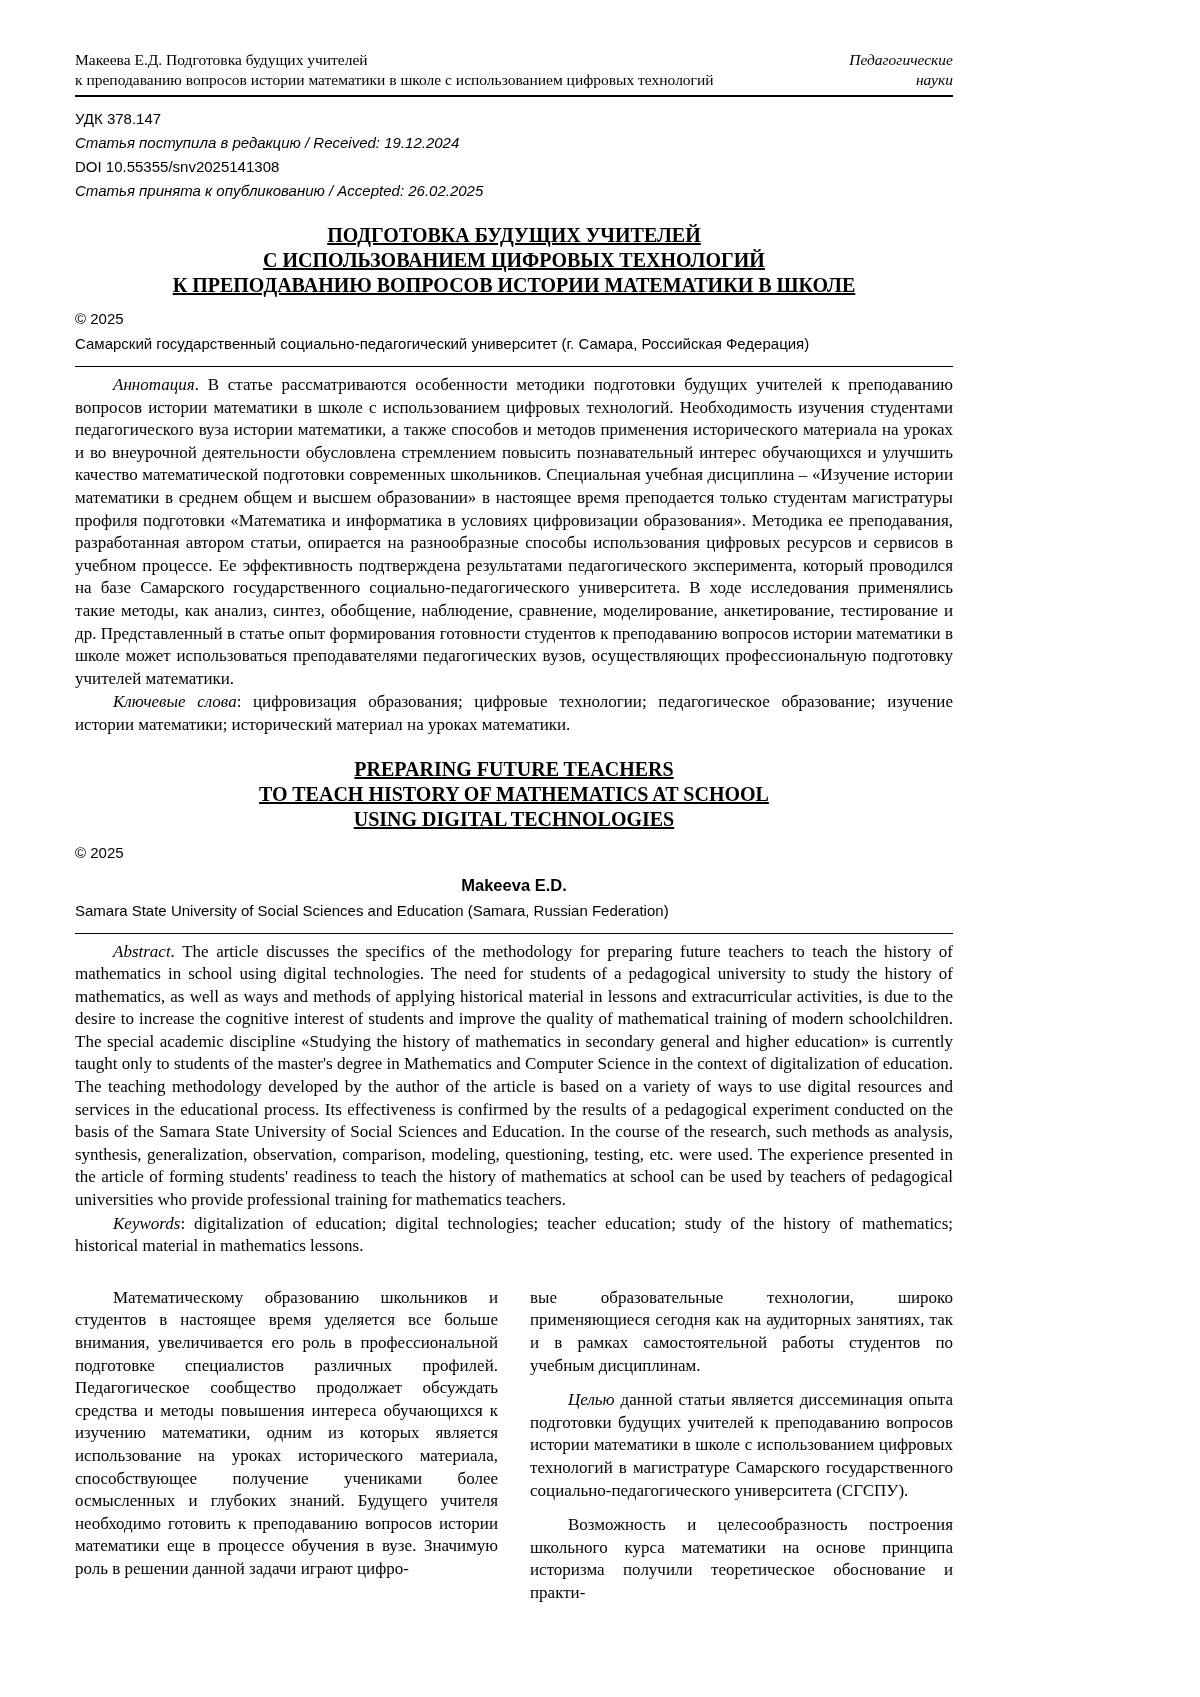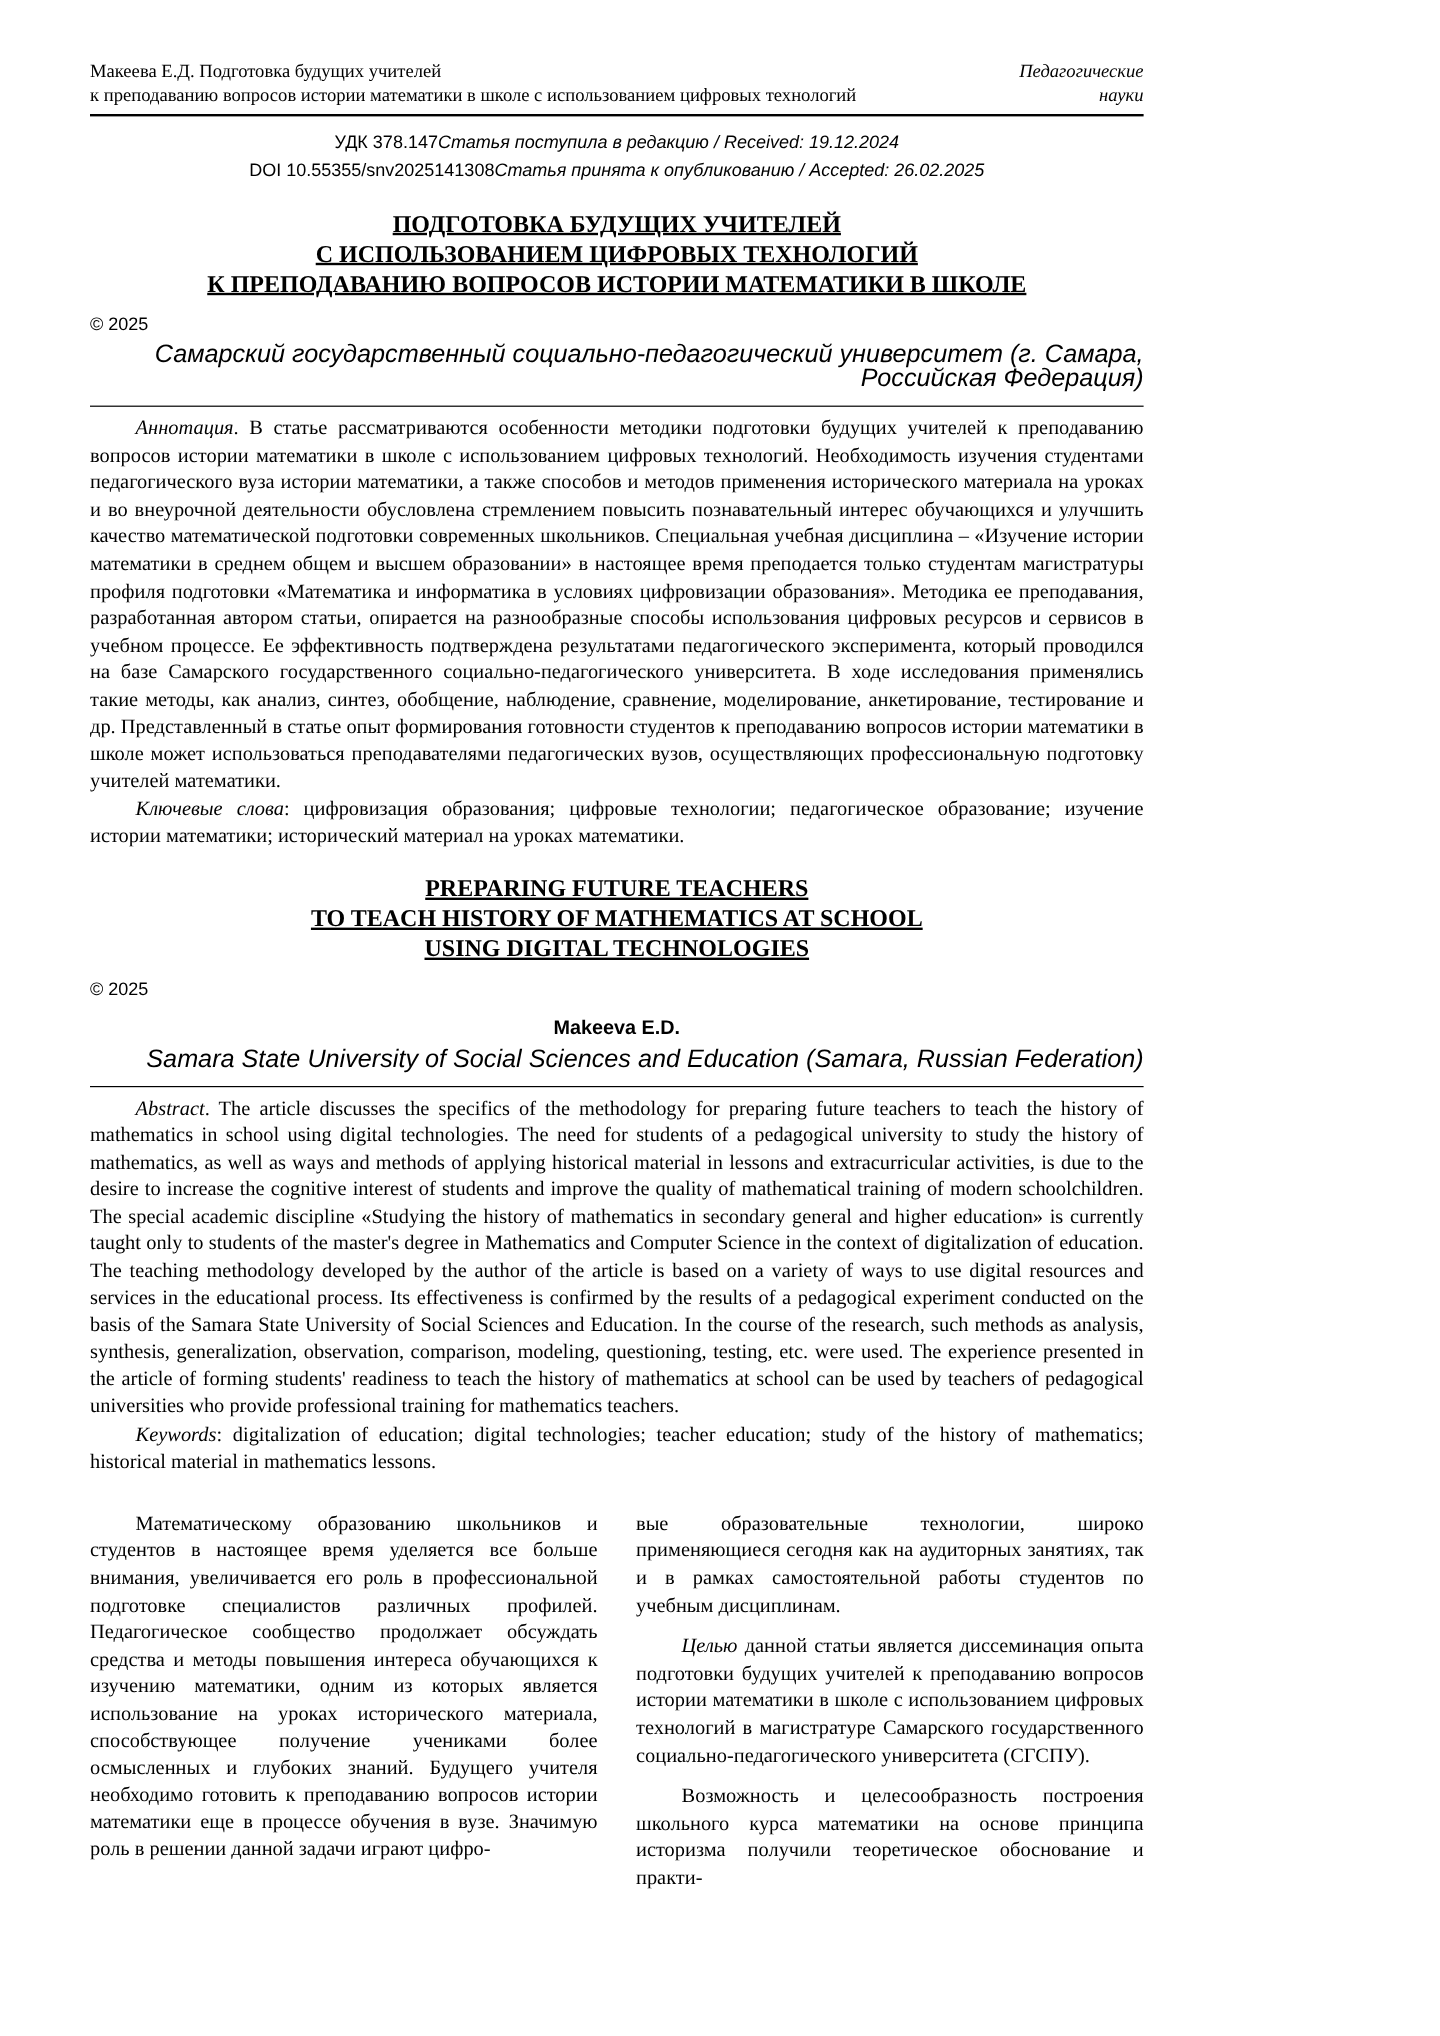--- a/index.html
+++ b/index.html
@@ -15,27 +15,27 @@
 
   .running-head { display:flex; justify-content:space-between; align-items:flex-start; font-size:15.5px; line-height:20px; }
   .rh-left { max-width:660px; }
   .rh-right { text-align:right; font-style:italic; white-space:nowrap; }
 
   .rule { height:0; border-top:2px solid #000; }
   .rule-thin { border-top:1.4px solid #000; }
   .rule-header { margin-top:5px; }
 
   .meta { margin-top:10px; font-family:"Liberation Sans", sans-serif; font-size:15px; line-height:24px; }
-  .meta-row { display:flex; justify-content:center; }
+  .meta-row { display:flex; justify-content:center;flex-direction:column; }
   .meta-right { font-style:italic; }
 
   .title { margin-top:20px; text-align:center; font-weight:bold; font-size:20px; line-height:25px;text-decoration:underline; }
   .copyright { margin-top:11px; font-family:"Liberation Sans", sans-serif; font-size:15px; line-height:20px; }
   .author { margin-top:12px; text-align:center; font-family:"Liberation Sans", sans-serif; font-weight:bold; font-size:16.5px; line-height:21px; }
-  .affiliation { margin-top:5px; text-align:right; font-family:"Liberation Sans", sans-serif; font-style:italic; font-size:21px; line-height:20px; }
+  .affiliation { margin-top:5px; text-align:left; font-family:"Liberation Sans", sans-serif; font-size:15px; line-height:20px; }
   .rule-abstract { margin-top:12px; }
 
   .para { font-size:17px; line-height:22.6px; text-align:justify; text-indent:38px;margin-top:12px; }
   .abstract { margin-top:7px; }
   .keywords { margin-top:1px; }
   .noindent { text-indent:0; }
 
   .title-en { margin-top:20px; }
 
   .columns { margin-top:17px; display:flex; justify-content:space-between; }

